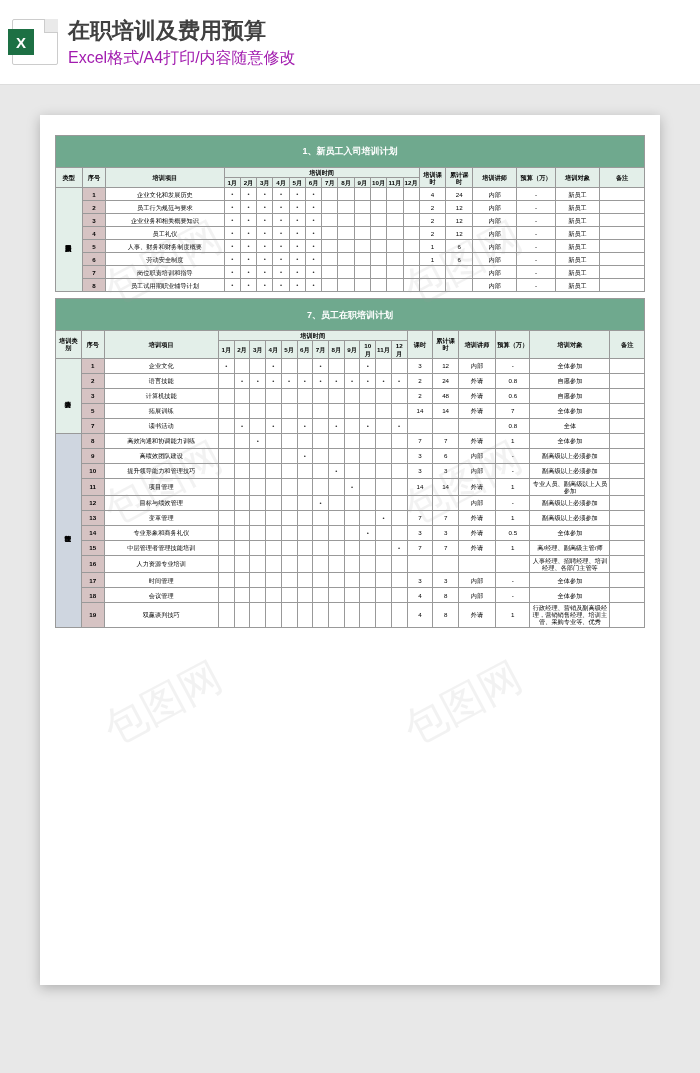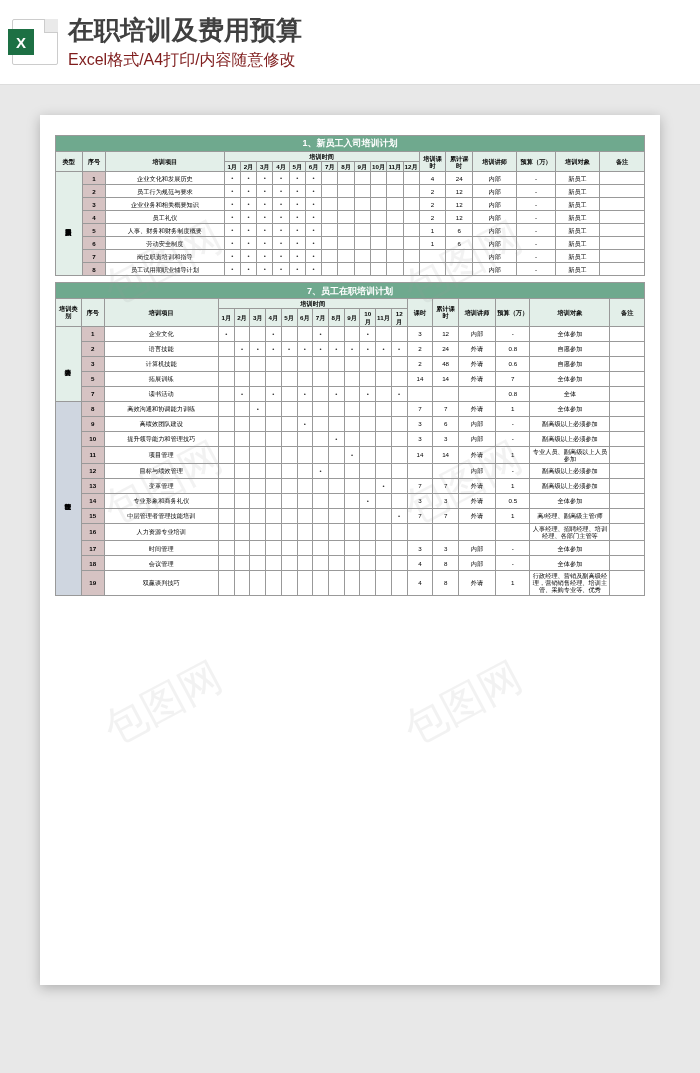--- a/index.html
+++ b/index.html
@@ -2,28 +2,28 @@
 <html><head>
 <meta charset="utf-8">
 <style>
   * { margin: 0; padding: 0; box-sizing: border-box; }
   body { width: 700px; height: 1073px; font-family: "Microsoft YaHei", sans-serif; background: #e8e8e8; position: relative; }
   .header { background: #fff; height: 85px; display: flex; align-items: center; padding: 8px 12px; border-bottom: 1px solid #ddd; }
   .excel-icon { width: 46px; height: 46px; position: relative; margin-right: 10px; }
   .excel-icon .page { width: 46px; height: 46px; background: #fff; border: 1px solid #ccc; border-radius: 2px 6px 2px 2px; position: absolute; }
   .excel-icon .fold { width: 14px; height: 14px; background: #eaeaea; position: absolute; top: 0; right: 0; border-left: 1px solid #ccc; border-bottom: 1px solid #ccc; }
   .excel-icon .badge { width: 26px; height: 26px; background: #1d7044; position: absolute; left: -4px; top: 10px; display: flex; align-items: center; justify-content: center; color: #fff; font-weight: bold; font-size: 15px; }
-  .titles .line1 { font-size: 26px; font-weight: bold; color: #404040; }
-  .titles .line2 { font-size: 16px; color: #7f1d1d; margin-top: 2px; }
+  .titles .line1 { font-size: 22px; font-weight: bold; color: #404040; }
+  .titles .line2 { font-size: 16px; color: #a21caf; margin-top: 2px; }
   .paper { width: 620px; height: 870px; background: #fff; margin: 30px auto 0; box-shadow: 0 3px 12px rgba(0,0,0,.25); padding: 20px 15px; position: relative; overflow: hidden; }
   .wm-text { position:absolute; color:#999; font-size:42px; transform:rotate(-28deg); opacity:.12; white-space:nowrap; }
 
   table { border-collapse: collapse; width: 100%; table-layout: fixed; font-size: 6.2px; }
   th, td { border: 1px solid #999; text-align: center; vertical-align: middle; padding: 1px 1px; overflow: hidden; line-height: 1.15; }
-  .title-row td { background: #6fa98e; color: #fff; font-weight: bold; font-size: 9px; height: 16px; }
+  .title-row td { background: #6fa98e; color: #fff; font-weight: bold; font-size: 9px; height: 32px; }
   .hdr { background: #e3efe9; font-weight: bold; }
   .month { width: 11px; }
   .type-cell { writing-mode: vertical-rl; background: #e3efe9; font-weight: bold; }
   .seq { background: #d6c3c3; font-weight: bold; }
   .proj { text-align: center; }
   .dot::before { content: "•"; font-size: 6px; color:#333; }
   tr.data td { height: 13px; }
   .spacer-row td { height: 6px; border:none; }
 
   .t2 tr.data td { height: 15px; }

